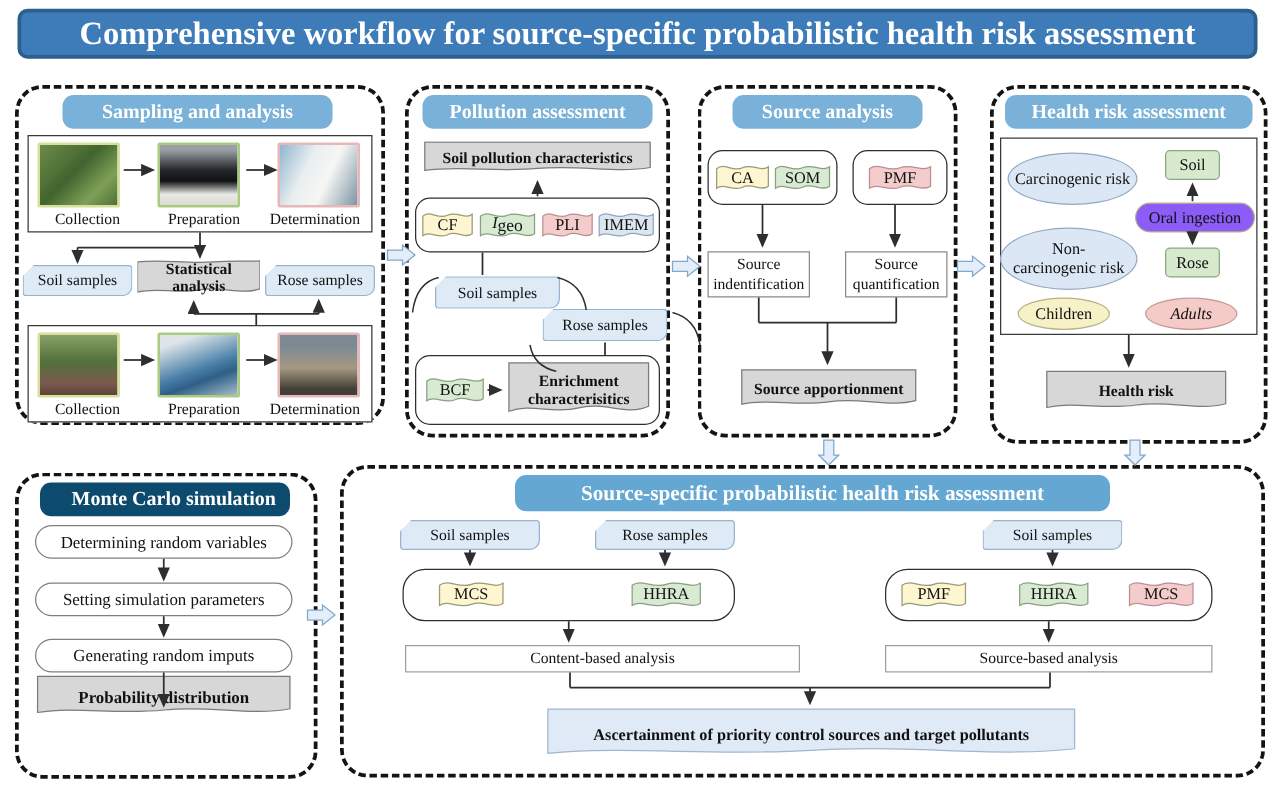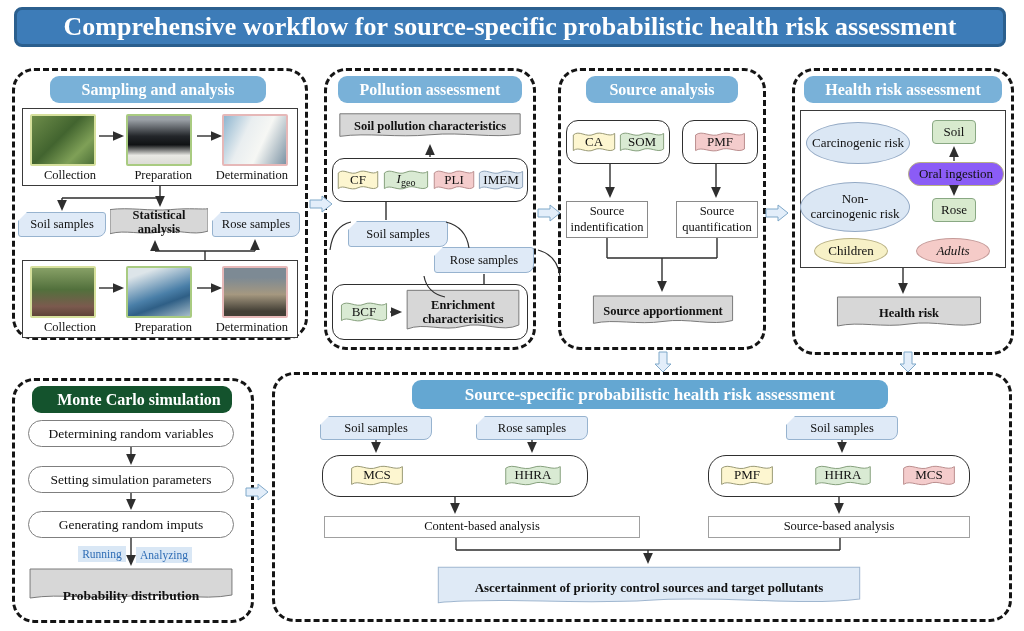--- a/index.html
+++ b/index.html
@@ -10,21 +10,21 @@
   #banner{left:14px;top:7px;width:992px;height:40px;background:#3d7cb8;border:3px solid #2b5f8e;
           border-radius:8px;color:#fff;font-size:26px;font-weight:bold;display:flex;
           align-items:center;justify-content:center;box-sizing:border-box;}
   
   .panel{border:3px dashed #141414;border-radius:22px;box-sizing:border-box;}
   
   .hdr{border-radius:9px;color:#fff;font-weight:bold;display:flex;align-items:center;
        justify-content:center;box-sizing:border-box;}
   .hdr.blue{background:#79b1d8;}
   .hdr.blue2{background:#64a7d2;}
-  .hdr.green{background:#14532d;padding-left:14px;}
+  .hdr.green{background:#0c4a6e;padding-left:14px;}
   
   .solidbox{border:1.5px solid #3a3a3a;background:#fff;box-sizing:border-box;}
   .roundbox{border:1.5px solid #2f2f2f;border-radius:12px;background:#fff;box-sizing:border-box;}
   
   .flag{display:flex;align-items:center;justify-content:center;}
   .flag>svg{position:absolute;inset:0;width:100%;height:100%;}
   .flag>.lbl{position:relative;font-size:13px;line-height:1.1;text-align:center;}
   .flag.bold>.lbl{font-weight:bold;font-size:12.5px;}
   .f-yellow path{fill:#fdf6d0;stroke:#9a9a76;}
   .f-green  path{fill:#d9ead3;stroke:#87a17e;}
@@ -132,21 +132,21 @@
   <div class="abs flag" style="left:337px;top:166px;width:42px;height:28px;">
     <svg viewBox="0 0 100 36" preserveAspectRatio="none" class="f-yellow">
         <path vector-effect="non-scaling-stroke" d="M3,9 C16,2 32,13 50,8 C68,3 84,13 97,7 L97,27 C84,33 68,23 50,28 C32,33 16,23 3,29 Z"></path>
       </svg>
     <span class="lbl">CF</span>
   </div>
   <div class="abs flag" style="left:383px;top:166px;width:46px;height:28px;">
     <svg viewBox="0 0 100 36" preserveAspectRatio="none" class="f-green">
         <path vector-effect="non-scaling-stroke" d="M3,9 C16,2 32,13 50,8 C68,3 84,13 97,7 L97,27 C84,33 68,23 50,28 C32,33 16,23 3,29 Z"></path>
       </svg>
-    <span class="lbl"><i>I</i><sub style="font-size:10px;margin-top:47px;">geo</sub></span>
+    <span class="lbl"><i>I</i><sub style="font-size:14px;margin-top:47px;">geo</sub></span>
   </div>
   <div class="abs flag" style="left:433px;top:166px;width:42px;height:28px;">
     <svg viewBox="0 0 100 36" preserveAspectRatio="none" class="f-pink">
         <path vector-effect="non-scaling-stroke" d="M3,9 C16,2 32,13 50,8 C68,3 84,13 97,7 L97,27 C84,33 68,23 50,28 C32,33 16,23 3,29 Z"></path>
       </svg>
     <span class="lbl">PLI</span>
   </div>
   <div class="abs flag" style="left:478px;top:166px;width:46px;height:28px;">
     <svg viewBox="0 0 100 36" preserveAspectRatio="none" class="f-blue">
         <path vector-effect="non-scaling-stroke" d="M3,9 C16,2 32,13 50,8 C68,3 84,13 97,7 L97,27 C84,33 68,23 50,28 C32,33 16,23 3,29 Z"></path>
@@ -227,21 +227,21 @@
   </div>
 
   <div class="abs panel" style="left:12px;top:378px;width:242px;height:245px;"></div>
   <div class="abs hdr green" style="left:32px;top:386px;width:200px;height:27px;font-size:16px;">Monte Carlo simulation</div>
 
   <div class="abs stadium" style="left:28px;top:420px;width:206px;height:27px;">Determining random variables</div>
   <div class="abs stadium" style="left:28px;top:466px;width:206px;height:27px;">Setting simulation parameters</div>
   <div class="abs stadium" style="left:28px;top:511px;width:206px;height:27px;">Generating random imputs</div>
   <div class="abs chip" style="left:78px;top:546px;width:48px;height:16px;">Running</div>
   <div class="abs chip" style="left:136px;top:547px;width:56px;height:16px;">Analyzing</div>
-  <div class="abs flag bold" style="left:28px;top:568px;width:206px;height:36px;align-items:flex-end;">
+  <div class="abs flag bold" style="left:28px;top:540px;width:206px;height:36px;">
     <svg viewBox="0 0 100 36" preserveAspectRatio="none" class="f-gray">
         <path vector-effect="non-scaling-stroke" d="M1,1 L99,1 L99,27 C84,33 68,24 50,28 C32,32 16,25 1,30 Z"></path>
       </svg>
     <span class="lbl" style="font-size:13.5px;">Probability distribution</span>
   </div>
 
   <div class="abs panel" style="left:272px;top:372px;width:740px;height:250px;"></div>
   <div class="abs hdr blue2" style="left:412px;top:380px;width:476px;height:29px;font-size:17px;">Source-specific probabilistic health risk assessment</div>
 
   <div class="abs card" style="left:320px;top:416px;width:112px;height:24px;">Soil samples</div>

